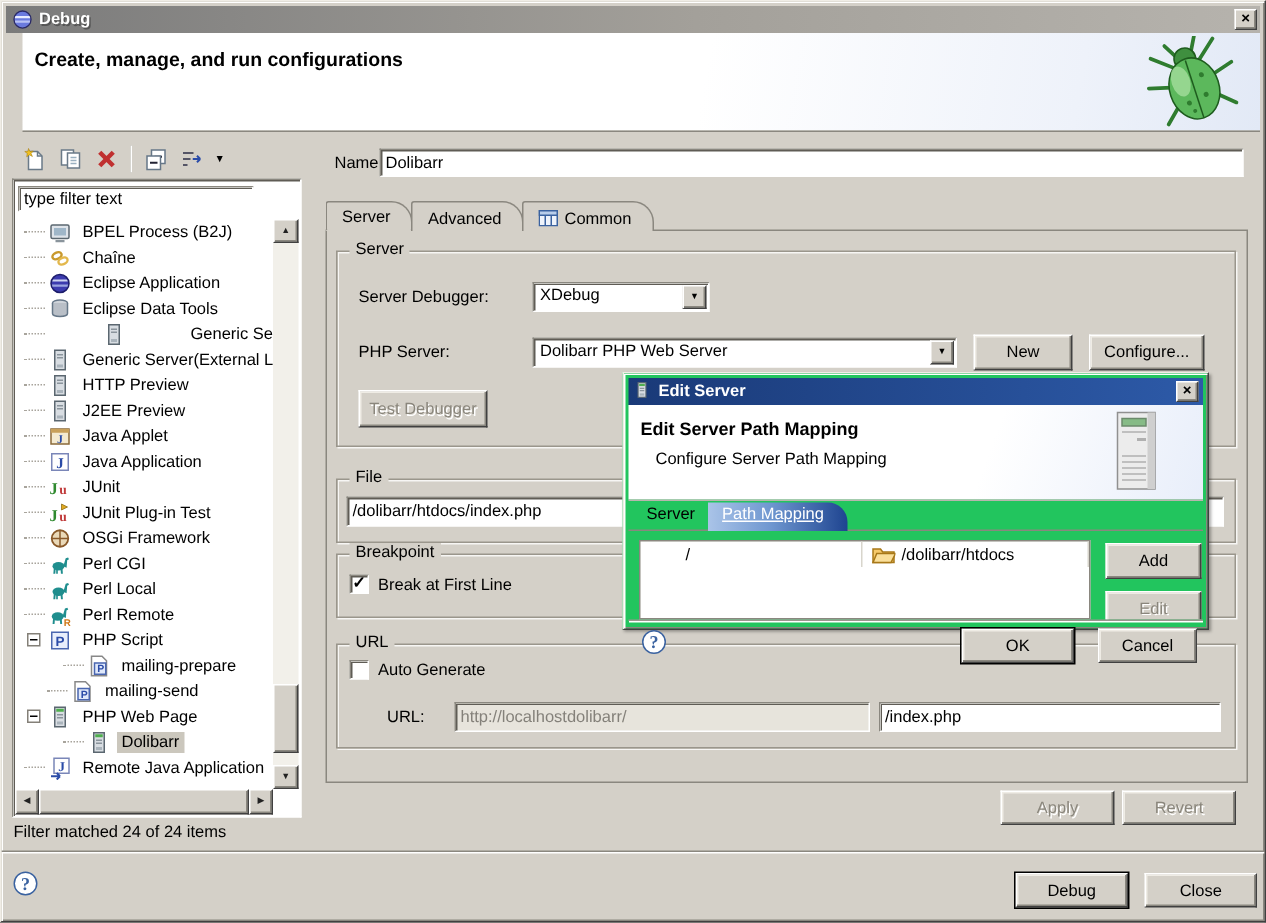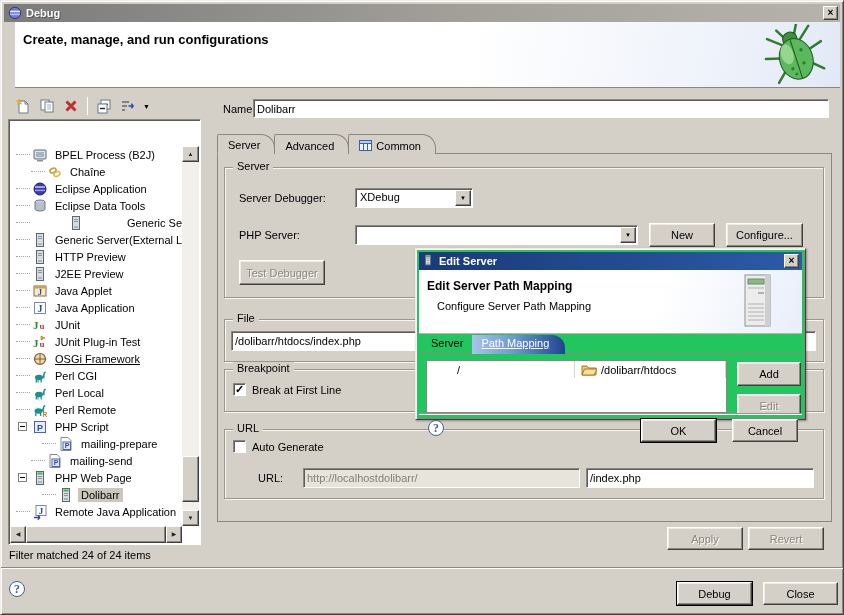--- a/index.html
+++ b/index.html
@@ -221,33 +221,34 @@
           <line x1="2" y1="4" x2="9" y2="4" stroke="#556" stroke-width="1.3"></line>
           <line x1="2" y1="8" x2="7" y2="8" stroke="#556" stroke-width="1.3"></line>
           <line x1="2" y1="12" x2="5" y2="12" stroke="#556" stroke-width="1.3"></line>
           <path d="M8.5 8h5m0 0l-2.2-2.2M13.5 8l-2.2 2.2" stroke="#2a4ba8" stroke-width="1.3" fill="none"></path>
         </svg>
     </span>
     <span class="tarrow">▼</span>
   </div>
 
   <div class="treebox">
+    <input class="filterinput" value="type filter text" style="">
     <div class="treeview" id="tree-rows">
         <div class="tree-row" style="padding-left: 6px;">
           <span class="tspacer"></span>
           <span class="ticon16">
             <svg width="16" height="16" viewBox="0 0 16 16">
               <rect x="2" y="3" width="12" height="9" rx="1" fill="#dfe4ea" stroke="#5b6770"></rect>
               <rect x="4" y="5" width="8" height="5" fill="#9fb6c8"></rect>
               <rect x="5" y="13" width="6" height="1.5" fill="#8a949c"></rect>
             </svg>
           </span>
           <span class="tlabel">BPEL Process (B2J)</span>
         </div>
-        <div class="tree-row" style="padding-left: 21px;">
+        <div class="tree-row" style="padding-left: 6px;">
           <span class="tspacer"></span>
           <span class="ticon16">
             <svg width="16" height="16" viewBox="0 0 16 16">
               <ellipse cx="6" cy="6.5" rx="3.2" ry="2.1" transform="rotate(-25 6 6.5)" fill="none" stroke="#c99a2e" stroke-width="1.6"></ellipse>
               <ellipse cx="10" cy="10" rx="3.2" ry="2.1" transform="rotate(-25 10 10)" fill="none" stroke="#e3b84d" stroke-width="1.6"></ellipse>
             </svg>
           </span>
           <span class="tlabel">Chaîne</span>
         </div>
         <div class="tree-row" style="padding-left: 6px;">
@@ -355,21 +356,21 @@
           <span class="tspacer"></span>
           <span class="ticon16">
             <svg width="16" height="16" viewBox="0 0 16 16">
               <text x="1" y="13" font-size="11" font-weight="bold" fill="#2f8a2f" font-family="serif">J</text>
               <text x="7.5" y="13" font-size="9" font-weight="bold" fill="#c03a3a" font-family="serif">u</text>
               <path d="M9 2l4 2-4 2z" fill="#e0a820" stroke="#8a6a10" stroke-width="0.5"></path>
             </svg>
           </span>
           <span class="tlabel">JUnit Plug-in Test</span>
         </div>
-        <div class="tree-row" style="padding-left: 6px; text-decoration: underline;">
+        <div class="tree-row" style="padding-left: 6px;">
           <span class="tspacer"></span>
           <span class="ticon16">
             <svg width="16" height="16" viewBox="0 0 16 16">
               <circle cx="8" cy="8" r="5.5" fill="#ead9b8" stroke="#8a5a2a" stroke-width="1.2"></circle>
               <line x1="8" y1="2.5" x2="8" y2="13.5" stroke="#8a5a2a"></line>
               <line x1="2.5" y1="8" x2="13.5" y2="8" stroke="#8a5a2a"></line>
             </svg>
           </span>
           <span class="tlabel">OSGi Framework</span>
         </div>
@@ -521,20 +522,21 @@
 
     <div class="group g-server">
       <span class="group-label">Server</span>
       <span class="lbl" style="left:14px;top:24px;">Server Debugger:</span>
       <div class="combo" style="left:130px;top:20px;width:118px;height:20px;">
         <span class="cval">XDebug</span>
         <span class="cbtn">▼</span>
       </div>
       <span class="lbl" style="left:14px;top:61px;">PHP Server:</span>
       <div class="combo" style="left:130px;top:57px;width:283px;height:20px;">
+        <span class="cval">Dolibarr PHP Web Server</span>
         <span class="cbtn">▼</span>
       </div>
       <button class="btn" style="left:424px;top:55px;width:66px;height:24px;">New</button>
       <button class="btn" style="left:501px;top:55px;width:77px;height:24px;">Configure...</button>
       <button class="btn" style="left:14px;top:92px;width:86px;height:25px;" disabled="">Test Debugger</button>
     </div>
 
     <div class="group g-file">
       <span class="group-label">File</span>
       <input class="field" style="left: 6px; top: 11px; width: 585px; height: 20px;" value="/dolibarr/htdocs/index.php">

